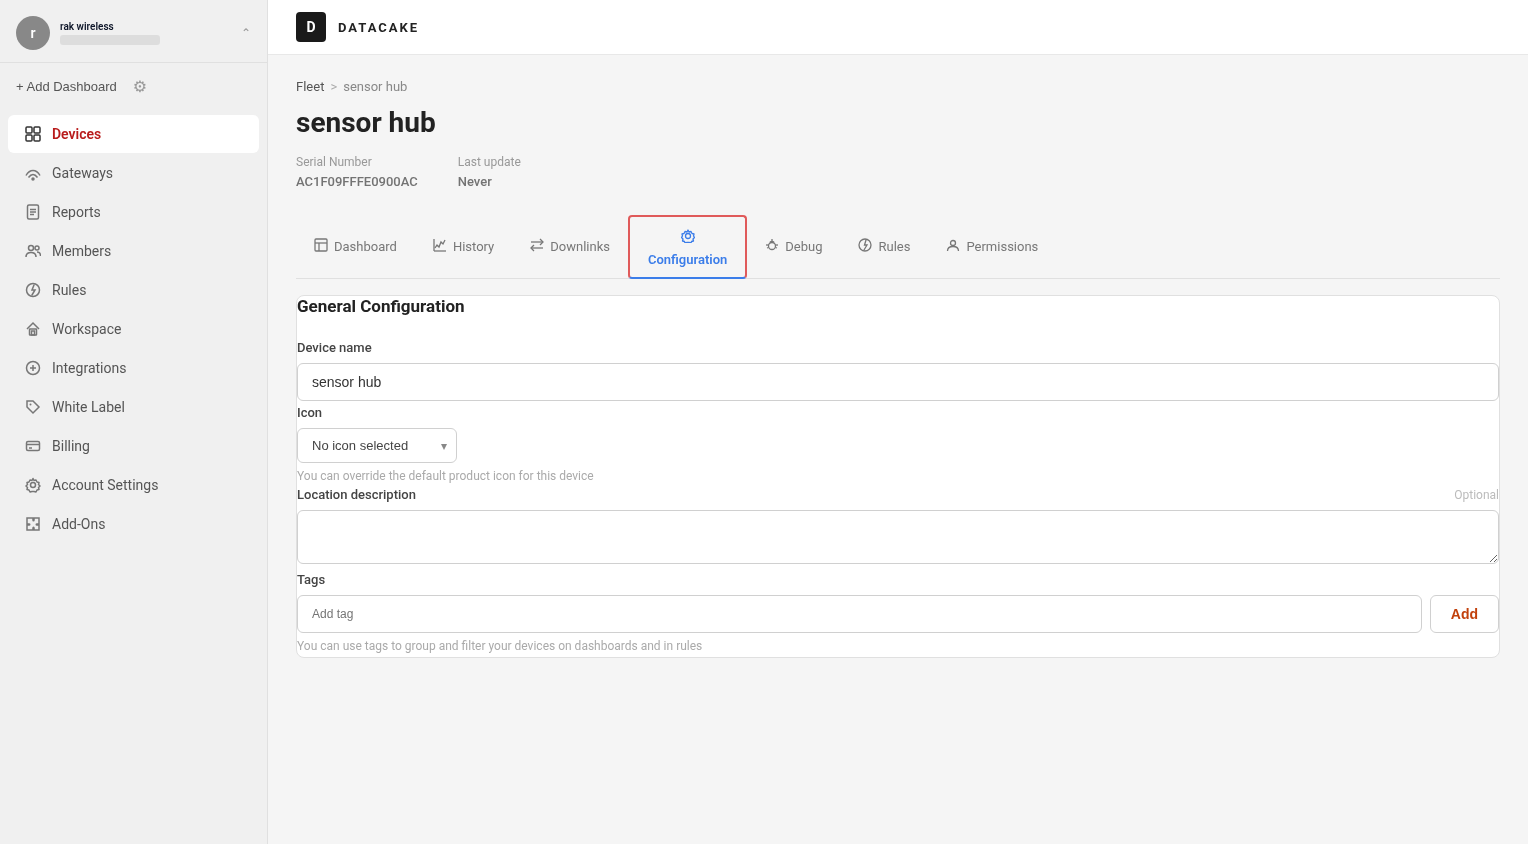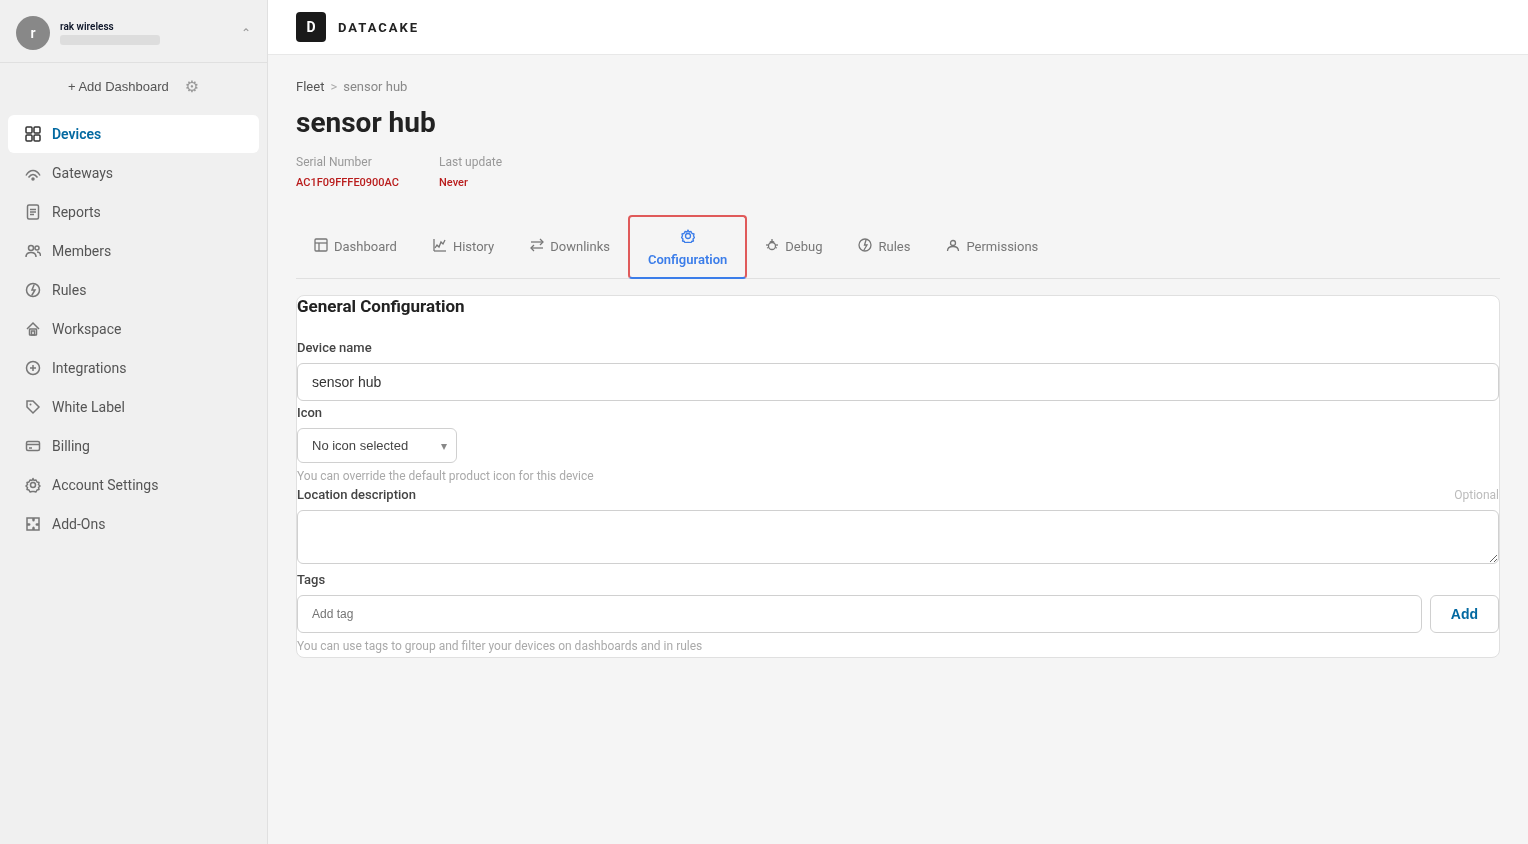--- a/index.html
+++ b/index.html
@@ -59,21 +59,21 @@
     }
 
     .chevron-icon {
       color: #999;
       font-size: 12px;
     }
 
     .sidebar-actions {
       display: flex;
       align-items: center;
-      justify-content: center;
+      justify-content: flex-start;
       padding: 12px 16px;
       gap: 16px;
     }
 
     .add-dashboard-btn {
       display: flex;
       align-items: center;
       gap: 6px;
       font-size: 13px;
       color: #555;
@@ -103,21 +103,21 @@
       padding: 10px 16px;
       font-size: 14px;
       color: #555;
       cursor: pointer;
       border-radius: 6px;
       margin: 1px 8px;
     }
 
     .nav-item.active {
       background: #fff;
-      color: #0369a1;
+      color: #b91c1c;
       font-weight: 600;
     }
 
     .nav-icon {
       width: 18px;
       height: 18px;
       display: flex;
       align-items: center;
       justify-content: center;
       color: #777;
@@ -196,22 +196,22 @@
     }
 
     .meta-group label {
       font-size: 12px;
       color: #999;
       display: block;
       margin-bottom: 2px;
     }
 
     .meta-group span {
-      font-size: 11px;
-      color: #b91c1c;
+      font-size: 13px;
+      color: #737373;
       font-weight: 500;
     }
 
     
     .tabs {
       display: flex;
       align-items: center;
       gap: 0;
       border-bottom: 1px solid #e0e0e0;
       margin-bottom: 16px;
@@ -354,21 +354,21 @@
       outline: none;
     }
 
     .add-tag-btn {
       padding: 10px 20px;
       background: #fff;
       border: 1px solid #d0d0d0;
       border-radius: 6px;
       font-size: 14px;
       font-weight: 600;
-      color: #0369a1;
+      color: #c2410c;
       cursor: pointer;
     }
 
     .tags-hint {
       font-size: 12px;
       color: #aaa;
       margin-top: 6px;
     }
   </style>
 </head>

